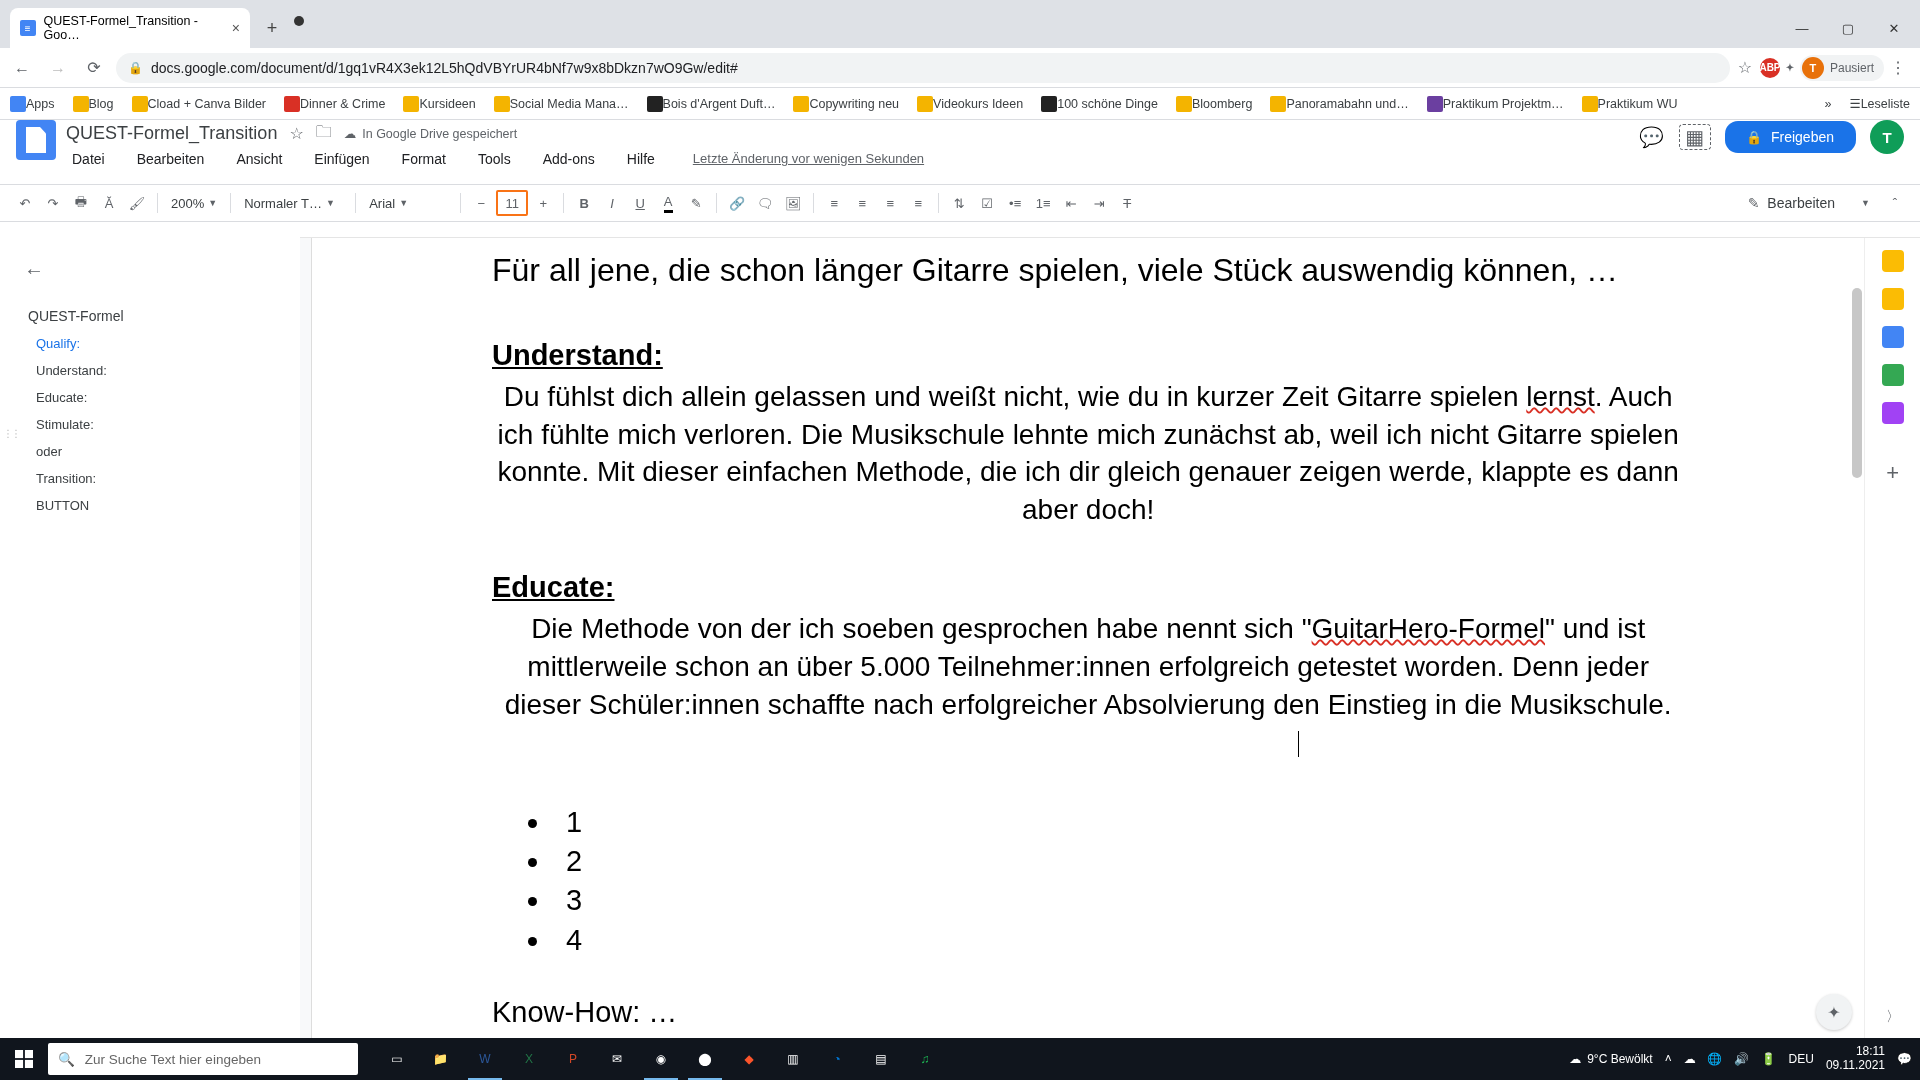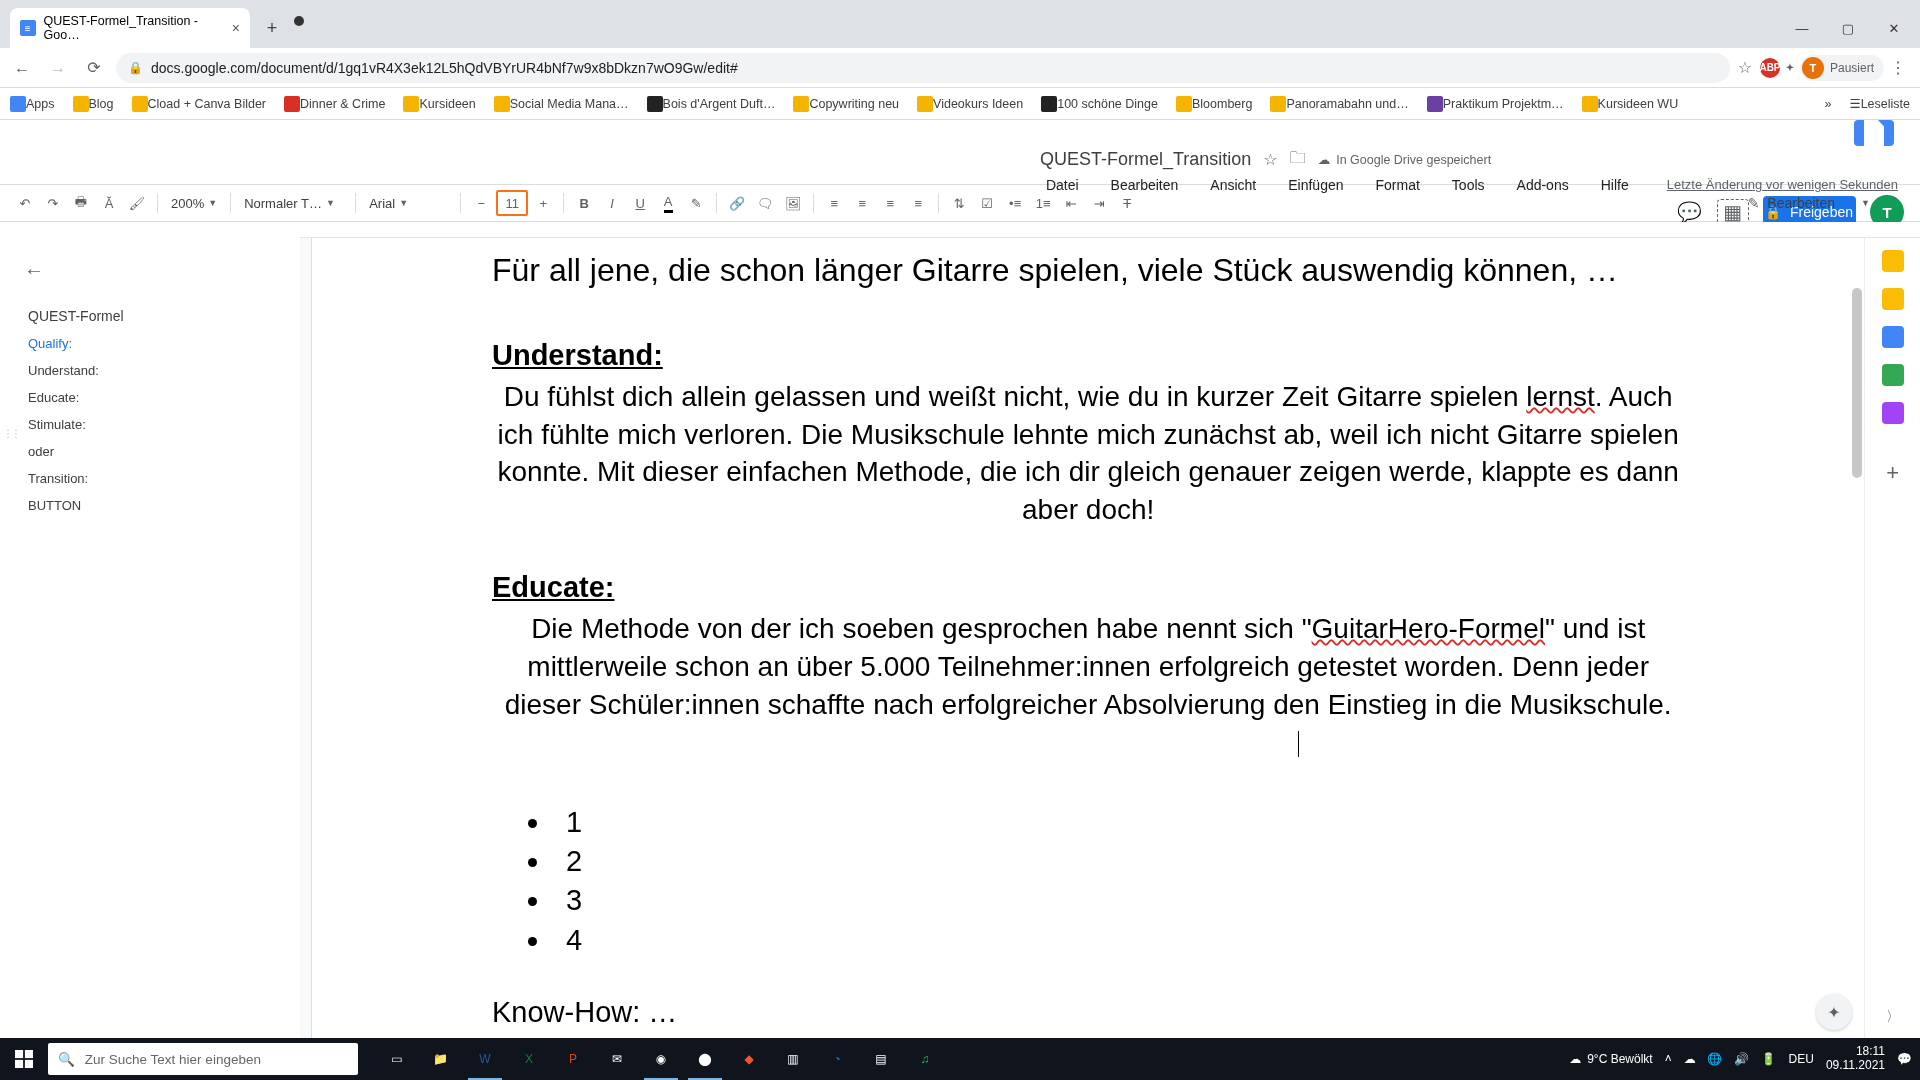--- a/index.html
+++ b/index.html
@@ -23,33 +23,33 @@
 .right-chrome { display:flex; align-items:center; }
 .ext-icon { width:20px; height:20px; border-radius:50%; display:flex; align-items:center; justify-content:center; font-size:10px; font-weight:bold; }
 .profile-pill { display:flex; align-items:center; background:#f1f3f4; border-radius:16px; padding:2px 10px 2px 2px; font-size:12px; color:#5f6368; gap:6px;}
 .profile-pill .av { width:22px; height:22px; border-radius:50%; background:#e8710a; color:#fff; display:flex; align-items:center; justify-content:center; font-size:11px; font-weight:bold;}
 
 .bookmarks { height: 32px; background:#fff; display:flex; align-items:center; padding:0 10px; gap:18px; border-bottom:1px solid #dadce0; font-size:12.5px; color:#3c4043;}
 .bm { display:flex; align-items:center; white-space:nowrap; }
 .bm .ico { width:16px; height:16px; background:#f4b400; border-radius:2px; }
 
 
-.docs-hdr { height:64px; display:flex; align-items:flex-end; padding:0 16px;flex-direction:column; }
+.docs-hdr { height:64px; display:flex; align-items:flex-start; padding:0 16px; }
 .docs-logo { width:40px; height:40px; background:#4285f4; border-radius:4px; display:flex; align-items:center; justify-content:center; margin-right:10px;}
 .docs-logo::after { content:""; width:20px; height:26px; background:#fff; clip-path: polygon(0 0, 70% 0, 100% 25%, 100% 100%, 0 100%); }
 .title-wrap { display:flex; flex-direction:column; }
 .doc-title-row { display:flex; align-items:center; gap:12px; }
 .doc-title { font-size:18px; color:#3c4043; }
 .title-icon { color:#5f6368; font-size:16px; }
 .save-txt { font-size:12.5px; color:#5f6368; display:flex; align-items:center; gap:6px;}
 .menubar { display:flex; gap:20px; font-size:14px; color:#202124; margin-top:2px;}
 .menubar span { padding:2px 6px; }
 .last-edit { color:#5f6368; text-decoration:underline; font-size:13px; margin-left:6px;}
 .hdr-right { margin-left:auto; display:flex; align-items:center; gap:14px; }
-.share-btn { background:#1a73e8; color:#fff; border-radius:4px; padding:8px 3px; font-size:14px; font-weight:500; display:flex; align-items:center; gap:8px;}
+.share-btn { background:#1a73e8; color:#fff; border-radius:13px; padding:8px 22px; font-size:14px; font-weight:500; display:flex; align-items:center; gap:8px;}
 .share-btn::before { content:"🔒"; font-size:13px; }
 .hdr-ico { width:26px; height:26px; display:flex; align-items:center; justify-content:center; color:#5f6368; font-size:20px; }
 .avatar { width:34px; height:34px; border-radius:50%; background:#0f9d58; color:#fff; display:flex; align-items:center; justify-content:center; font-weight:bold; font-size:15px;}
 
 
 .toolbar { height:38px; border-top:1px solid #dadce0; border-bottom:1px solid #dadce0; display:flex; align-items:center; padding:0 12px; gap:2px; font-size:13px; color:#5f6368;}
 .tool-btn { min-width:26px; height:26px; display:flex; align-items:center; justify-content:center; border-radius:2px; padding:0 4px;}
 .tool-sep { width:1px; height:20px; background:#dadce0; margin:0 5px;}
 .tool-select { display:flex; align-items:center; gap:4px; padding:0 6px; color:#3c4043;}
 .tool-arrow { font-size:9px; color:#5f6368;}
@@ -58,21 +58,21 @@
 .tclr-underline { border-bottom:3px solid #000; padding-bottom:1px;}
 
 
 .ruler { height:16px; background:#fff; border-bottom:1px solid #e5e5e5; position:relative; font-size:9px; color:#777; overflow:hidden; margin-left: 300px;}
 
 
 .main { display:flex; height: calc(1080px - 48px - 40px - 32px - 64px - 38px - 16px - 42px); position:relative;}
 .outline { width:300px; padding:14px 0; position:relative;}
 .outline .back { width:32px; height:32px; display:flex; align-items:center; justify-content:center; color:#5f6368; font-size:20px; margin-left:18px; margin-bottom:18px;}
 .outline .h1 { font-size:14px; font-weight:500; color:#3c4043; padding:6px 28px;}
-.outline .item { font-size:13px; color:#3c4043; padding:6px 28px 6px 28px;}
+.outline .item { font-size:13px; color:#3c4043; padding:6px 28px 6px 36px;}
 .outline .item.sel { color:#1a73e8; }
 .outline .drag { position:absolute; left:3px; top: 190px; color:#bbb; font-size:10px; letter-spacing:-2px;}
 
 .page-area { flex:1; background:#f8f9fa; overflow:hidden; position:relative; display:flex;}
 .page { background:#fff; width:1560px; margin-left:12px; box-shadow: 0 0 0 1px #ddd; padding: 0 180px 40px 180px; }
 .doc-line1 { font-size:32px; color:#000; padding-top:10px; line-height:1.4; margin-bottom:46px;}
 .doc-h { font-size:29px; font-weight:bold; text-decoration:underline; margin-bottom:6px;}
 .doc-p { font-size:28px; line-height:1.35; margin-bottom:42px;text-align:center;}
 .doc-ul { list-style:disc; margin-left:60px; font-size:29px; line-height:1.35;}
 .doc-ul li { padding-left:14px;}
@@ -187,21 +187,21 @@
   <div class="bm">
       <span class="ico"></span>
       <span>Panoramabahn und…</span>
     </div>
   <div class="bm">
       <span class="ico" style="background:#6b3fa0"></span>
       <span>Praktikum Projektm…</span>
     </div>
   <div class="bm">
       <span class="ico"></span>
-      <span>Kursideen WU</span>
+      <span>Praktikum WU</span>
     </div>
   <div style="margin-left:auto" class="bm">
       <span>»</span>
     </div>
   <div class="bm">
       <span>☰</span>
       <span>Leseliste</span>
     </div>
 </div>
 

